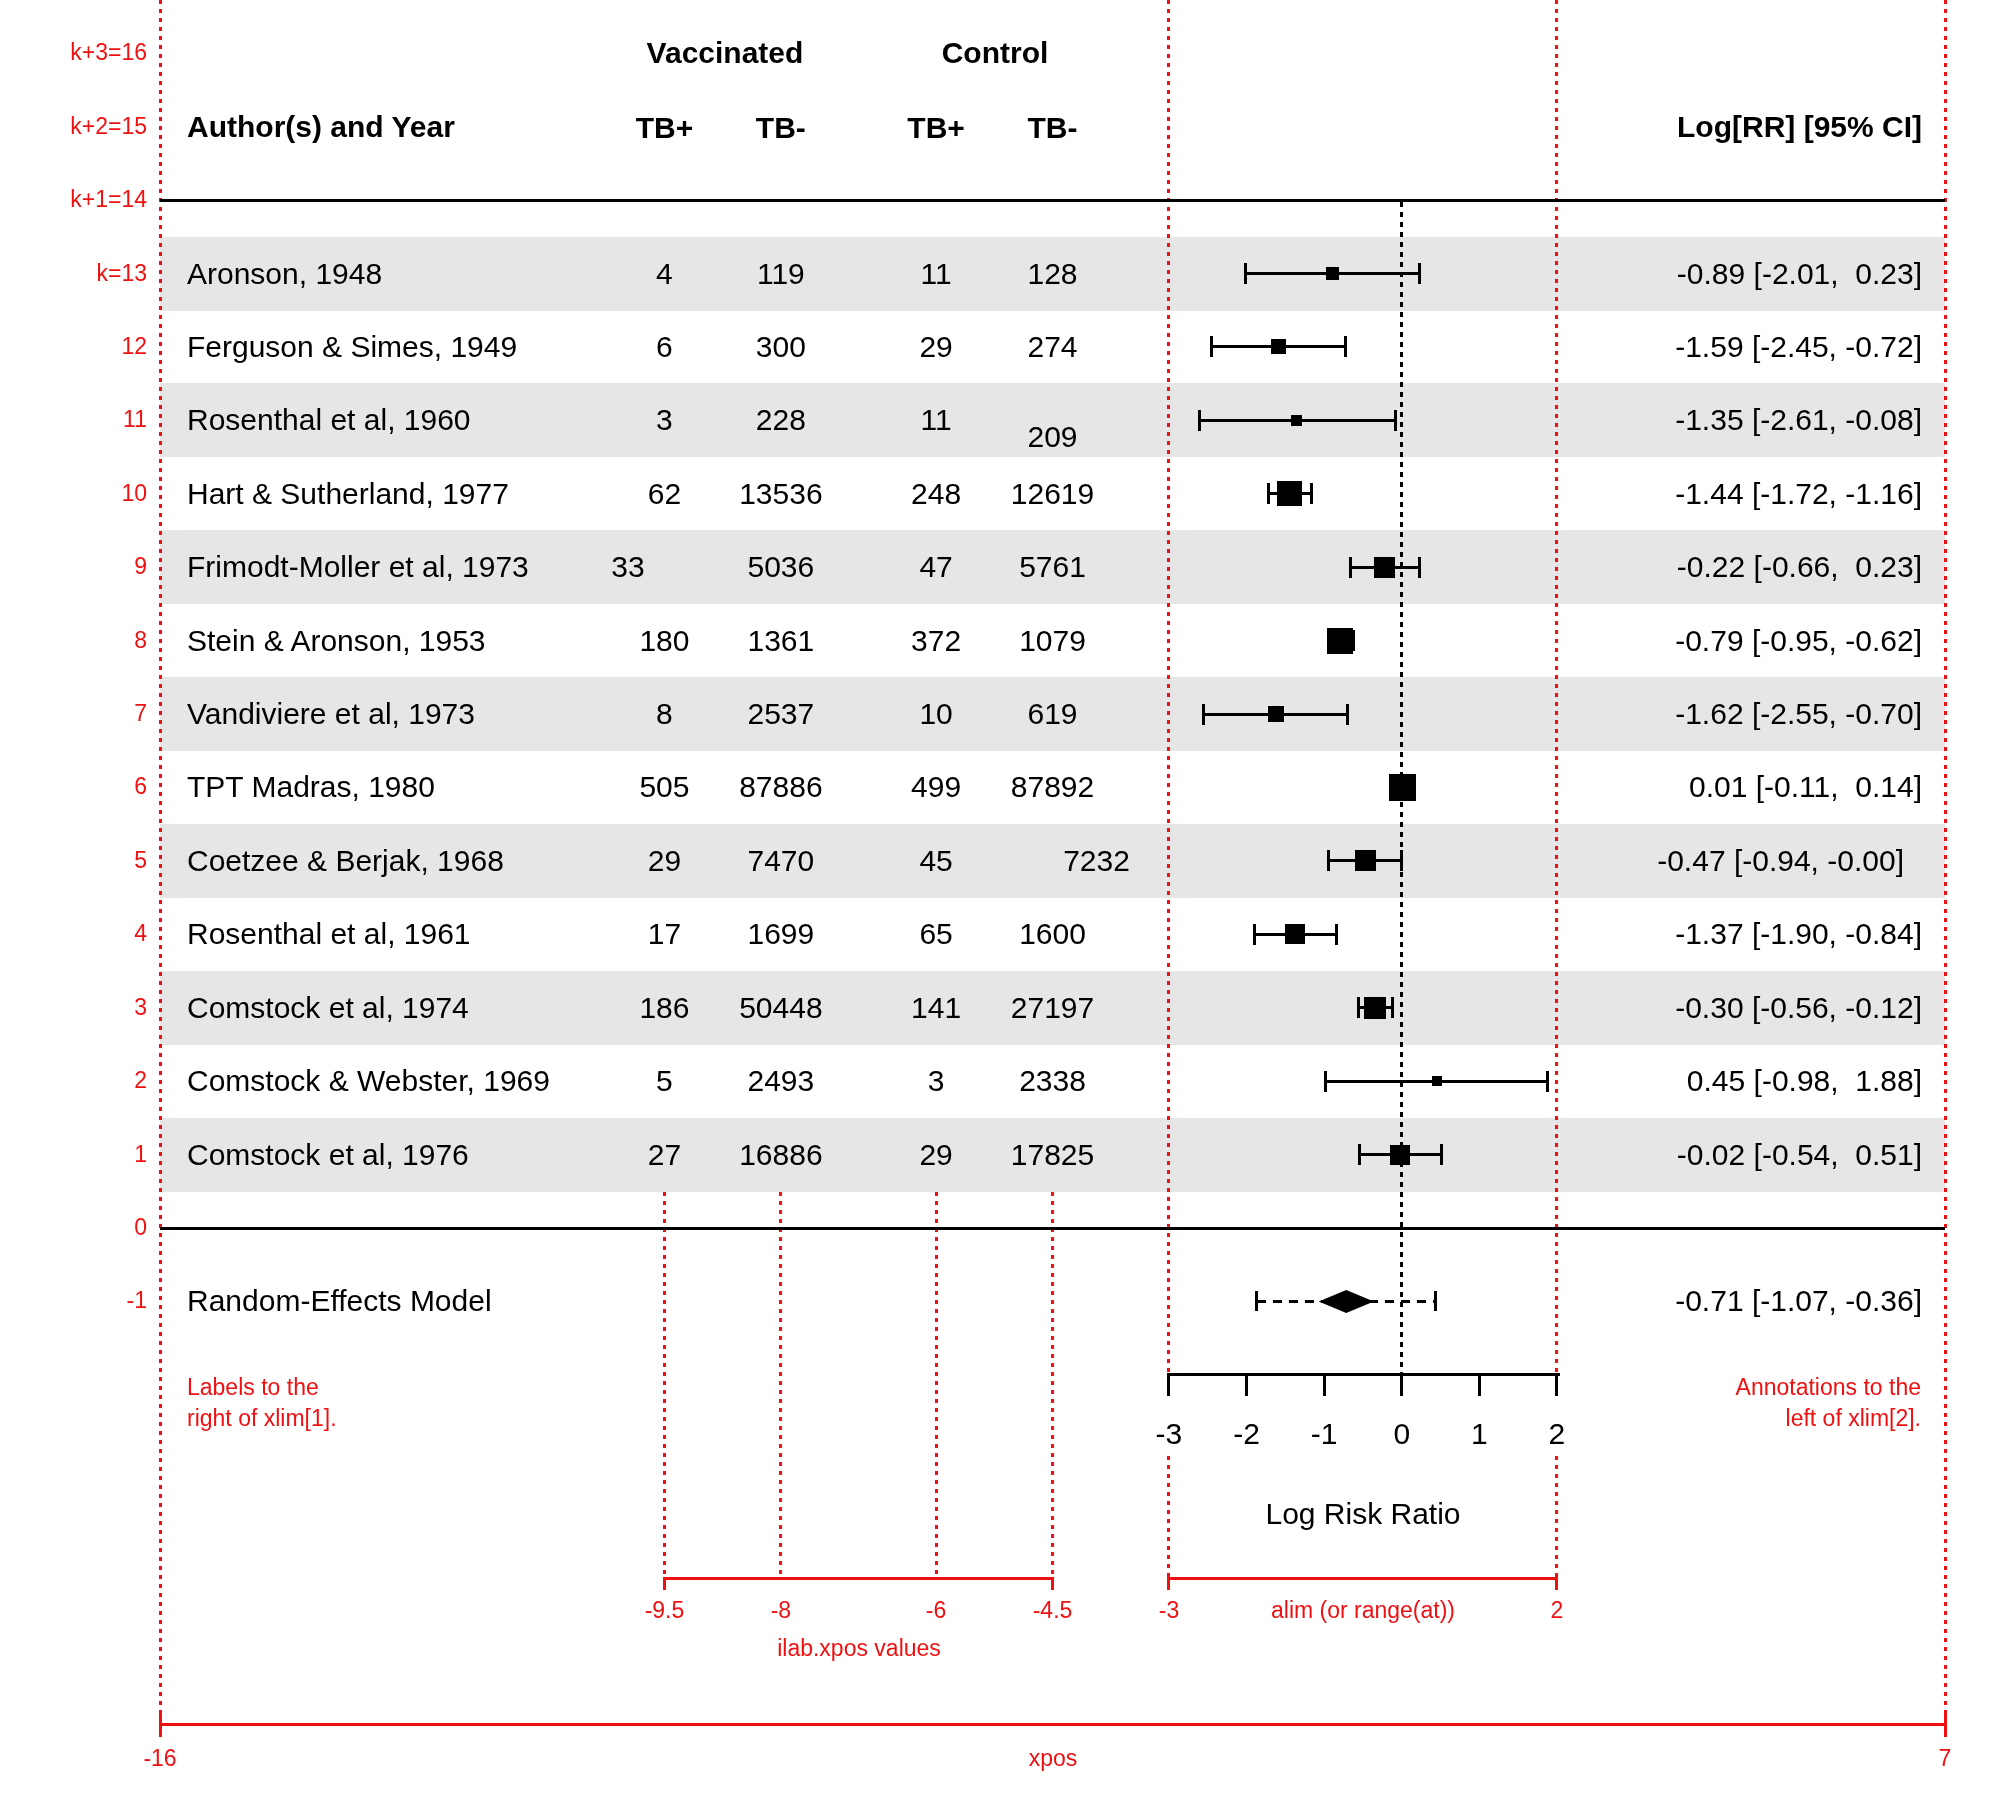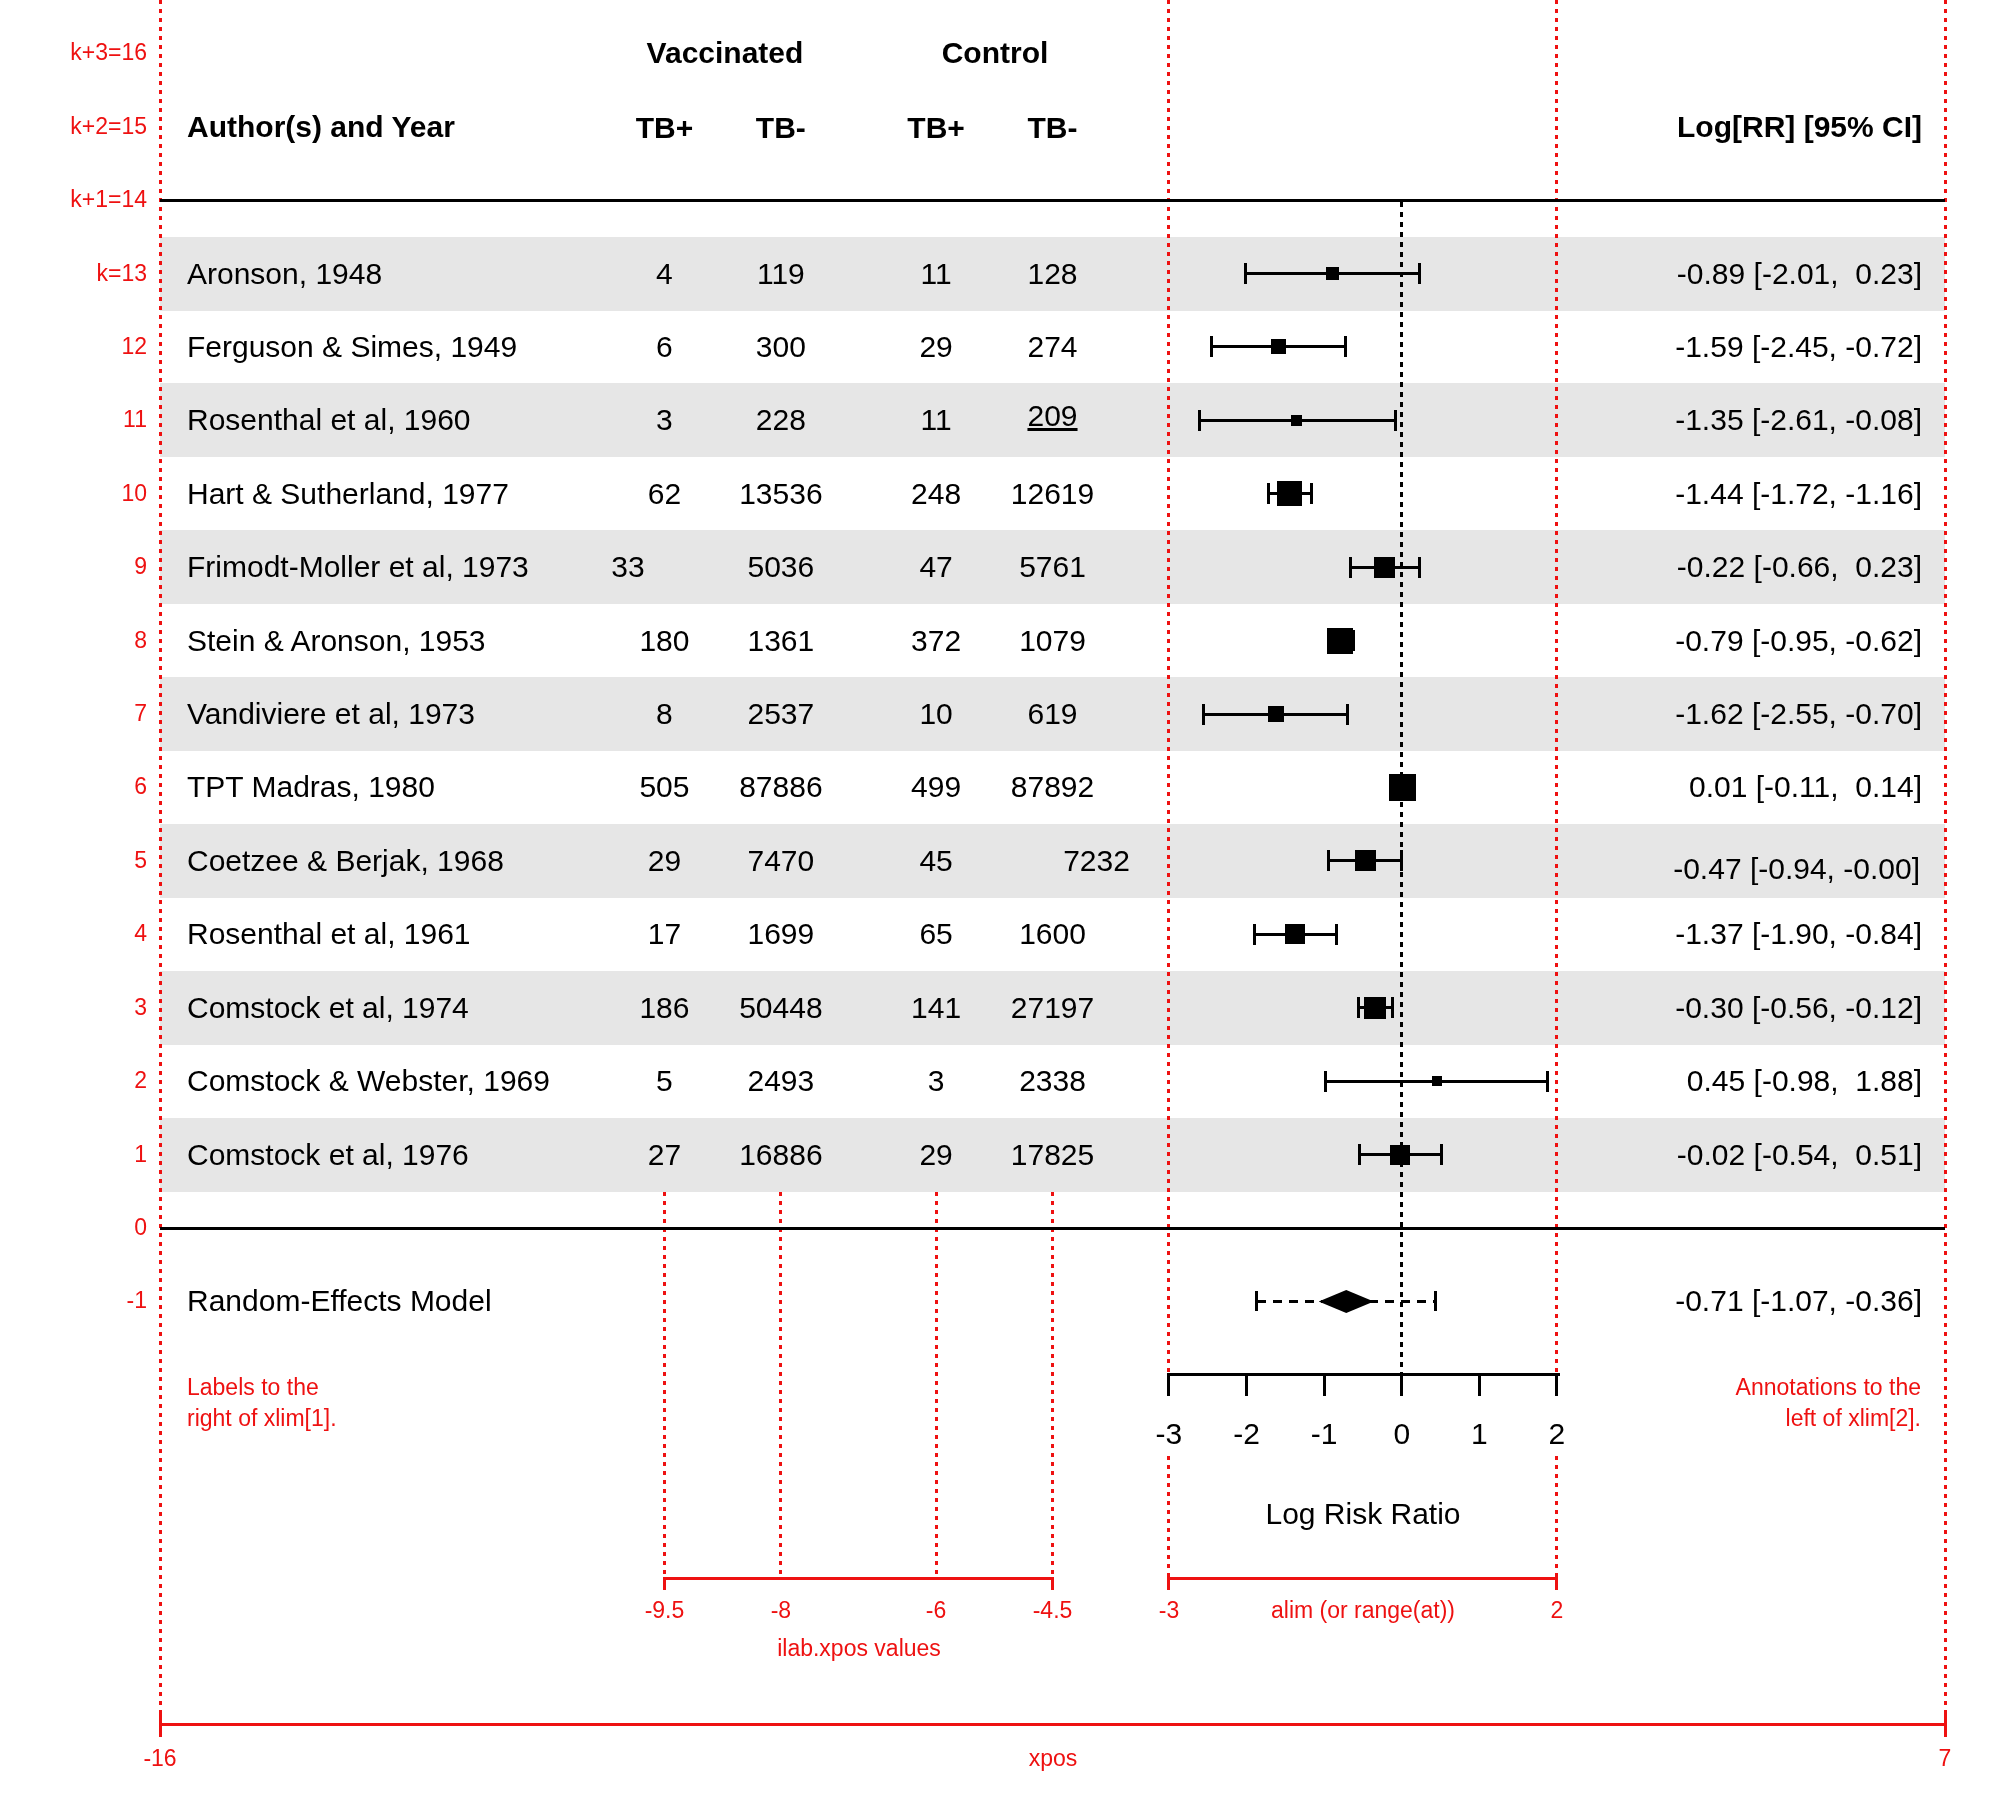--- a/index.html
+++ b/index.html
@@ -101,21 +101,21 @@
     <div class="t c" style="left: 1052.5px; top: 346.96px;">274</div>
     <div class="t r" style="right: 78px; top: 346.96px;">-1.59 [-2.45, -0.72]</div>
     <div class="wl" style="left: 1199.18px; top: 418.88px; width: 196.35px;"></div>
     <div class="tickb" style="left: 1197.68px; top: 409.88px; height: 21px;"></div>
     <div class="tickb" style="left: 1394.03px; top: 409.88px; height: 21px;"></div>
     <div class="sq" style="left: 1291.47px; top: 414.88px; width: 11px; height: 11px;"></div>
     <div class="t l" style="left: 187px; top: 420.38px;">Rosenthal et al, 1960</div>
     <div class="t c" style="left: 664.457px; top: 420.38px;">3</div>
     <div class="t c" style="left: 780.87px; top: 420.38px;">228</div>
     <div class="t c" style="left: 936.087px; top: 420.38px;">11</div>
-    <div class="t c" style="left: 1052.5px; top: 416px; text-decoration: underline;">209</div>
+    <div class="t c" style="left: 1052.5px; top: 437px;">209</div>
     <div class="t r" style="right: 78px; top: 420.38px;">-1.35 [-2.61, -0.08]</div>
     <div class="wl" style="left: 1268.25px; top: 492.3px; width: 43.4609px;"></div>
     <div class="tickb" style="left: 1266.75px; top: 483.3px; height: 21px;"></div>
     <div class="tickb" style="left: 1310.21px; top: 483.3px; height: 21px;"></div>
     <div class="sq" style="left: 1277.48px; top: 481.3px; width: 25px; height: 25px;"></div>
     <div class="t l" style="left: 187px; top: 493.8px;">Hart &amp; Sutherland, 1977</div>
     <div class="t c" style="left: 664.457px; top: 493.8px;">62</div>
     <div class="t c" style="left: 780.87px; top: 493.8px;">13536</div>
     <div class="t c" style="left: 936.087px; top: 493.8px;">248</div>
     <div class="t c" style="left: 1052.5px; top: 493.8px;">12619</div>
@@ -162,21 +162,21 @@
     <div class="t r" style="right: 78px; top: 787.48px;">0.01 [-0.11,  0.14]</div>
     <div class="wl" style="left: 1328.79px; top: 859.4px; width: 72.9522px;"></div>
     <div class="tickb" style="left: 1327.29px; top: 850.4px; height: 21px;"></div>
     <div class="tickb" style="left: 1400.24px; top: 850.4px; height: 21px;"></div>
     <div class="sq" style="left: 1354.76px; top: 850.4px; width: 21px; height: 21px;"></div>
     <div class="t l" style="left: 187px; top: 860.9px;">Coetzee &amp; Berjak, 1968</div>
     <div class="t c" style="left: 664.457px; top: 860.9px;">29</div>
     <div class="t c" style="left: 780.87px; top: 860.9px;">7470</div>
     <div class="t c" style="left: 936.087px; top: 860.9px;">45</div>
     <div class="t c" style="left: 1052.5px; top: 860.9px; margin-left: 44px;">7232</div>
-    <div class="t r" style="right: 80px; top: 860.9px; margin-top: 8px;">-0.47 [-0.94, -0.00]</div>
+    <div class="t r" style="right: 96px; top: 860.9px;">-0.47 [-0.94, -0.00]</div>
     <div class="wl" style="left: 1254.28px; top: 932.82px; width: 82.2652px;"></div>
     <div class="tickb" style="left: 1252.78px; top: 923.82px; height: 21px;"></div>
     <div class="tickb" style="left: 1335.05px; top: 923.82px; height: 21px;"></div>
     <div class="sq" style="left: 1285.42px; top: 924.32px; width: 20px; height: 20px;"></div>
     <div class="t l" style="left: 187px; top: 934.32px;">Rosenthal et al, 1961</div>
     <div class="t c" style="left: 664.457px; top: 934.32px;">17</div>
     <div class="t c" style="left: 780.87px; top: 934.32px;">1699</div>
     <div class="t c" style="left: 936.087px; top: 934.32px;">65</div>
     <div class="t c" style="left: 1052.5px; top: 934.32px;">1600</div>
     <div class="t r" style="right: 78px; top: 934.32px;">-1.37 [-1.90, -0.84]</div>

